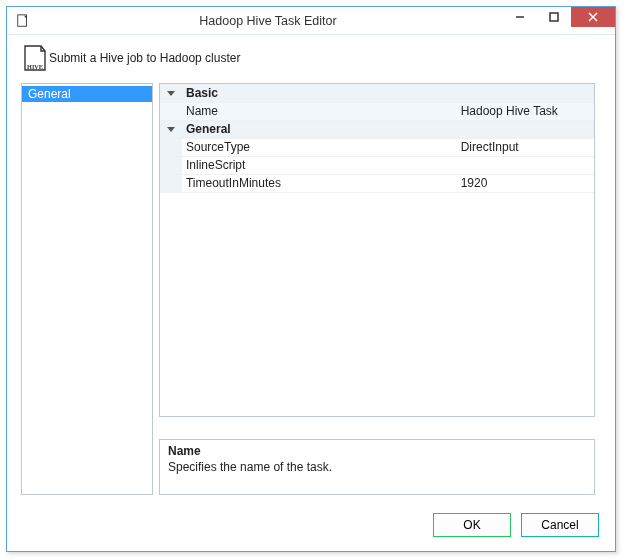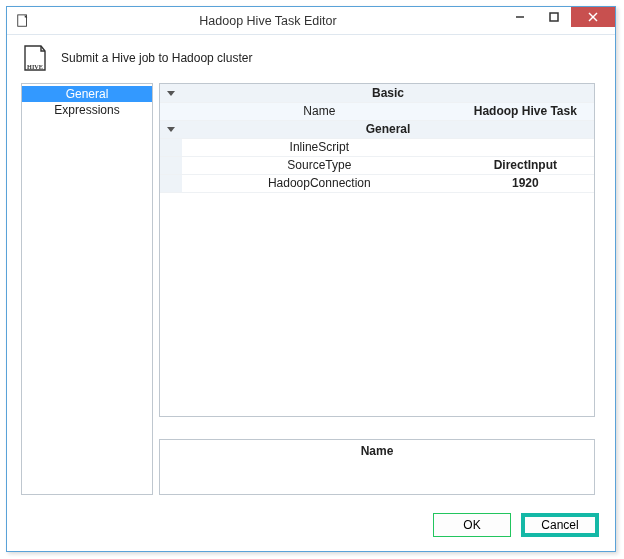--- a/index.html
+++ b/index.html
@@ -22,30 +22,29 @@
   .titlebar .controls { display:flex; height:100%; }
   .titlebar .ctrl {
     width:34px; height:20px; margin-top:0;
     display:flex; align-items:center; justify-content:center;
     font-family: "Segoe UI Symbol", sans-serif;
     font-size:11px; color:#333;
   }
   .titlebar .ctrl.close { background:#c8504f; color:#fff; width:44px; height:20px;}
 
   .header {
-    display:flex; align-items:center; gap:12px;
+    display:flex; align-items:center; 
     padding:8px 14px 10px 14px;
   }
   .header .hive-icon { width:28px; height:30px; }
 
   .body {
     flex:1; display:flex; gap:6px;
     padding:0 20px 8px 14px;
     min-height:0;
-    text-align:center;
   }
   .navlist {
     width:132px;
     border:1px solid #bfc7cf;
     background:#fff;
     padding-top:2px;
   }
   .navitem {
     padding:1px 6px;
     cursor:default;
@@ -76,21 +75,21 @@
     vertical-align:middle;
     white-space:nowrap; overflow:hidden; text-overflow:ellipsis;
   }
   .propgrid tr.section td {
     background:#eef3f8;
     font-weight:bold;
   }
   .propgrid tr.sel td { background:#f3f8fd; }
   .propgrid td.exp { width:16px; text-align:center; background:#eef3f8; font-weight:normal;}
   .propgrid td.name { width:200px; }
-  .propgrid td.val  { font-weight:bold; }
+  .propgrid td.val  { font-weight:normal; }
   .propgrid td.val.normal { font-weight:normal; }
   .propgrid .tri {
     display:inline-block; width:0; height:0;
     border-left:4px solid transparent; border-right:4px solid transparent;
     border-top:5px solid #555;
     transform:translateY(-1px);
   }
 
   .desc {
     height:56px;
@@ -99,21 +98,21 @@
     background:#fff;
   }
   .desc .d-title { font-weight:bold; margin-bottom:2px; }
 
   .footer {
     display:flex; justify-content:flex-end; gap:10px;
     padding:10px 16px 14px 16px;
   }
   .btn {
     min-width:78px; height:24px;
-    border:4px solid #14b8a6;
+    border:1px solid #14b8a6;
     background:#fdfdfd;
     font-family:inherit; font-size:12px;
     cursor:default;
     display:flex; align-items:center; justify-content:center;
   }
   .btn.primary { border:1px solid #22c55e; }
 </style>
 </head>
 <body>
 
@@ -155,21 +154,20 @@
         <path d="M20 3 L20 8 L24 8" fill="none" stroke="#333" stroke-width="1.4"></path>
         <text x="14" y="26" text-anchor="middle" font-size="6.2" font-family="Segoe UI" fill="#333" font-weight="600">HIVE</text>
       </svg>
     </span>
     <span>Submit a Hive job to Hadoop cluster</span>
   </div>
 
   <div class="body">
     <div class="navlist">
       <div class="navitem selected">General</div>
-      <div class="navitem">Expressions</div>
     </div>
 
     <div class="right">
       <div class="propgrid">
         <table>
           <colgroup>
                 <col style="width:16px">
                 <col style="width:200px">
                 <col>
               </colgroup>
@@ -184,40 +182,41 @@
             <td class="name">Name</td>
             <td class="val">Hadoop Hive Task</td>
           </tr>
 
           <tr class="section">
             <td class="exp"><span class="tri"></span></td>
             <td class="name" colspan="2">General</td>
           </tr>
           <tr>
             <td class="exp"></td>
+            <td class="name">SourceType</td>
+            <td class="val">DirectInput</td>
+          </tr>
+          <tr>
+            <td class="exp"></td>
             <td class="name">InlineScript</td>
             <td class="val normal"></td>
           </tr>
           <tr>
             <td class="exp"></td>
-            <td class="name">SourceType</td>
-            <td class="val">DirectInput</td>
-          </tr>
-          <tr>
-            <td class="exp"></td>
-            <td class="name">HadoopConnection</td>
+            <td class="name">TimeoutInMinutes</td>
             <td class="val">1920</td>
           </tr>
         </tbody>
             </table>
         <div style="flex:1"></div>
       </div>
 
       <div class="desc">
         <div class="d-title">Name</div>
+        <div>Specifies the name of the task.</div>
       </div>
     </div>
   </div>
 
   <div class="footer">
     <button class="btn primary">OK</button>
     <button class="btn">Cancel</button>
   </div>
 
 </div>

